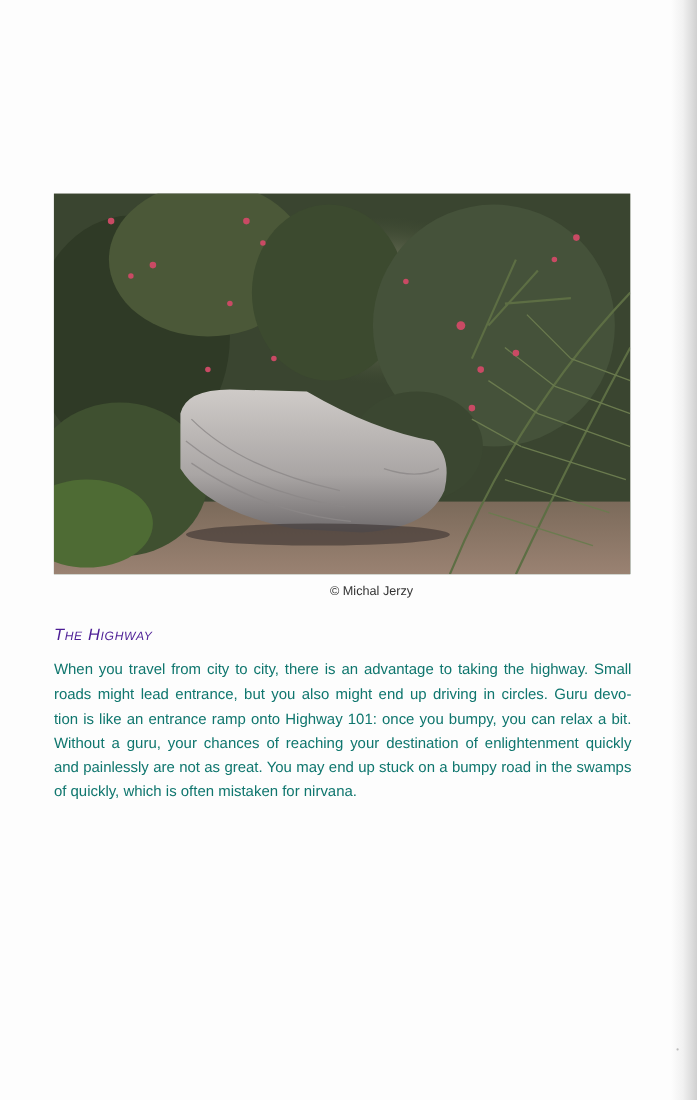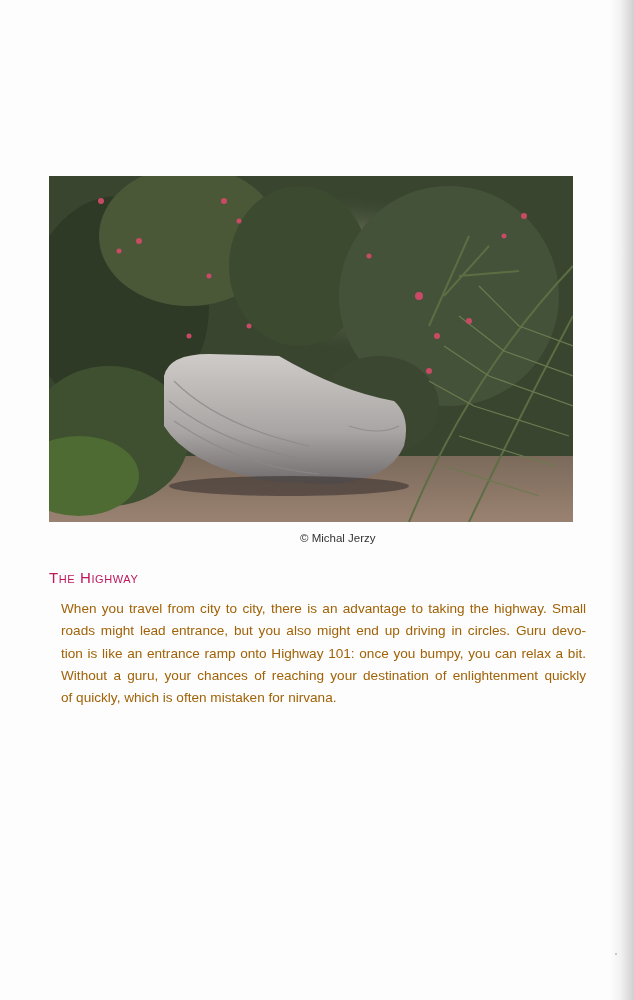--- a/index.html
+++ b/index.html
@@ -18,26 +18,27 @@
       overflow: hidden;
       background: #3c4630;
     }
     .photo svg { display: block; }
     .credit {
       position: absolute; left: 300px; top: 532px; width: 273px;
       text-align: left; font-size: 11.5px; color: #333;
     }
     .heading {
       position: absolute; left: 49px; top: 569px;
-      font-size: 15px; letter-spacing: 0.6px; color: #be185d;
+      font-size: 15px; letter-spacing: 0.6px; color: #4c1d95;
       font-variant: small-caps;
+      font-style: italic;
     }
     .body-text {
       position: absolute; left: 49px; top: 598px; width: 525px;
-      font-size: 13.6px; line-height: 22.3px; color: #a16207; margin-left: 12px;
+      font-size: 13.6px; line-height: 22.3px; color: #0f766e;
     }
     .body-text .line { display: block; white-space: nowrap; text-align: justify; text-align-last: justify; }
     .body-text .line.last { text-align-last: left; }
     .page-dot {
       position: absolute; left: 615px; top: 953px; width: 2px; height: 2px; background: #bbb; border-radius: 1px;
     }
   </style>
 </head>
 <body>
 
@@ -121,16 +122,17 @@
 
 <div class="credit">© Michal Jerzy</div>
 
 <div class="heading">The Highway</div>
 
 <div class="body-text">
   <span class="line">When you travel from city to city, there is an advantage to taking the highway. Small</span>
   <span class="line">roads might lead entrance, but you also might end up driving in circles. Guru devo-</span>
   <span class="line">tion is like an entrance ramp onto Highway 101: once you bumpy, you can relax a bit.</span>
   <span class="line">Without a guru, your chances of reaching your destination of enlightenment quickly</span>
+  <span class="line">and painlessly are not as great. You may end up stuck on a bumpy road in the swamps</span>
   <span class="line last">of quickly, which is often mistaken for nirvana.</span>
 </div>
 
 <div class="page-dot"></div>
 
 </body></html>

